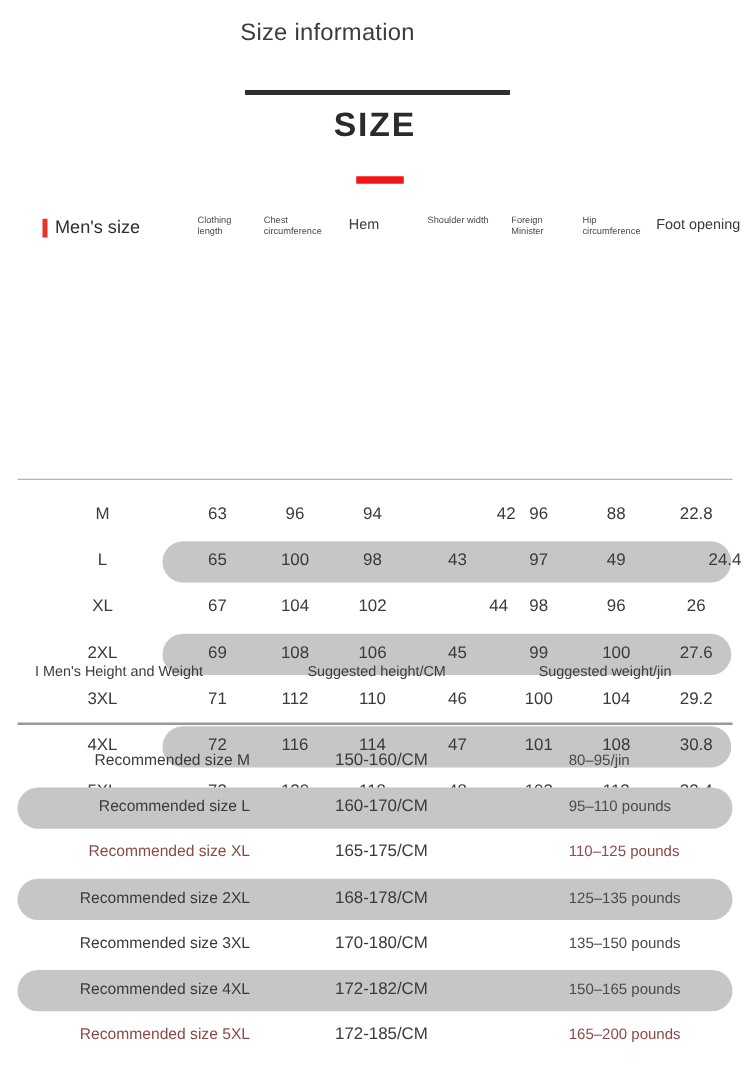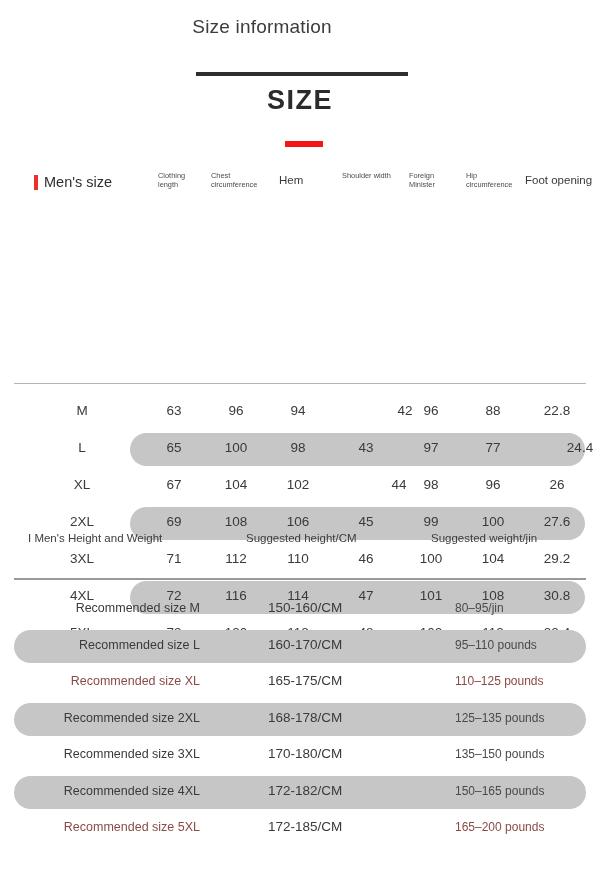--- a/index.html
+++ b/index.html
@@ -260,21 +260,21 @@
           <div class="t1-cell" style="left: 557px;">22.8</div>
         </div>
         <div class="t1-row">
           <div class="pill"></div>
           <div class="t1-cell" style="left: 82px;">L</div>
           <div class="t1-cell" style="left: 174px;">65</div>
           <div class="t1-cell" style="left: 236px;">100</div>
           <div class="t1-cell" style="left: 298px;">98</div>
           <div class="t1-cell" style="left: 366px;">43</div>
           <div class="t1-cell" style="left: 431px;">97</div>
-          <div class="t1-cell" style="left: 493px;">77</div>
+          <div class="t1-cell" style="left: 493px;">49</div>
           <div class="t1-cell" style="left: 580px;">24.4</div>
         </div>
         <div class="t1-row">
           <div class="t1-cell" style="left: 82px;">XL</div>
           <div class="t1-cell" style="left: 174px;">67</div>
           <div class="t1-cell" style="left: 236px;">104</div>
           <div class="t1-cell" style="left: 298px;">102</div>
           <div class="t1-cell" style="left: 366px; margin-left: 33px;">44</div>
           <div class="t1-cell" style="left: 431px;">98</div>
           <div class="t1-cell" style="left: 493px;">96</div>

